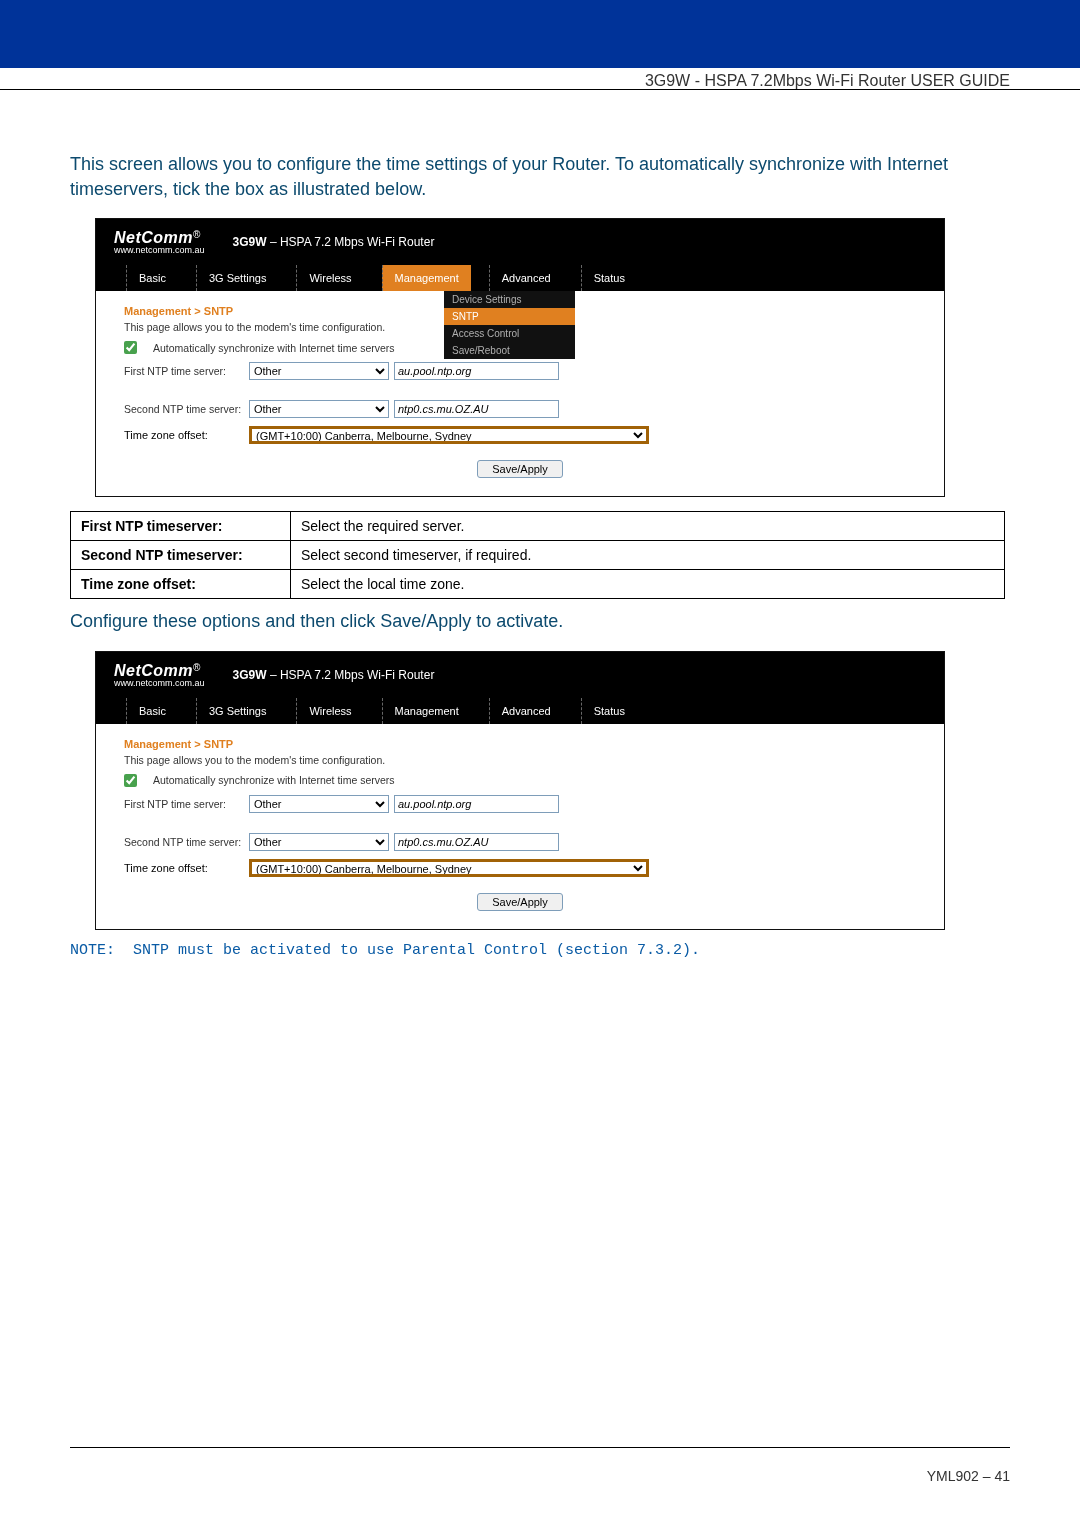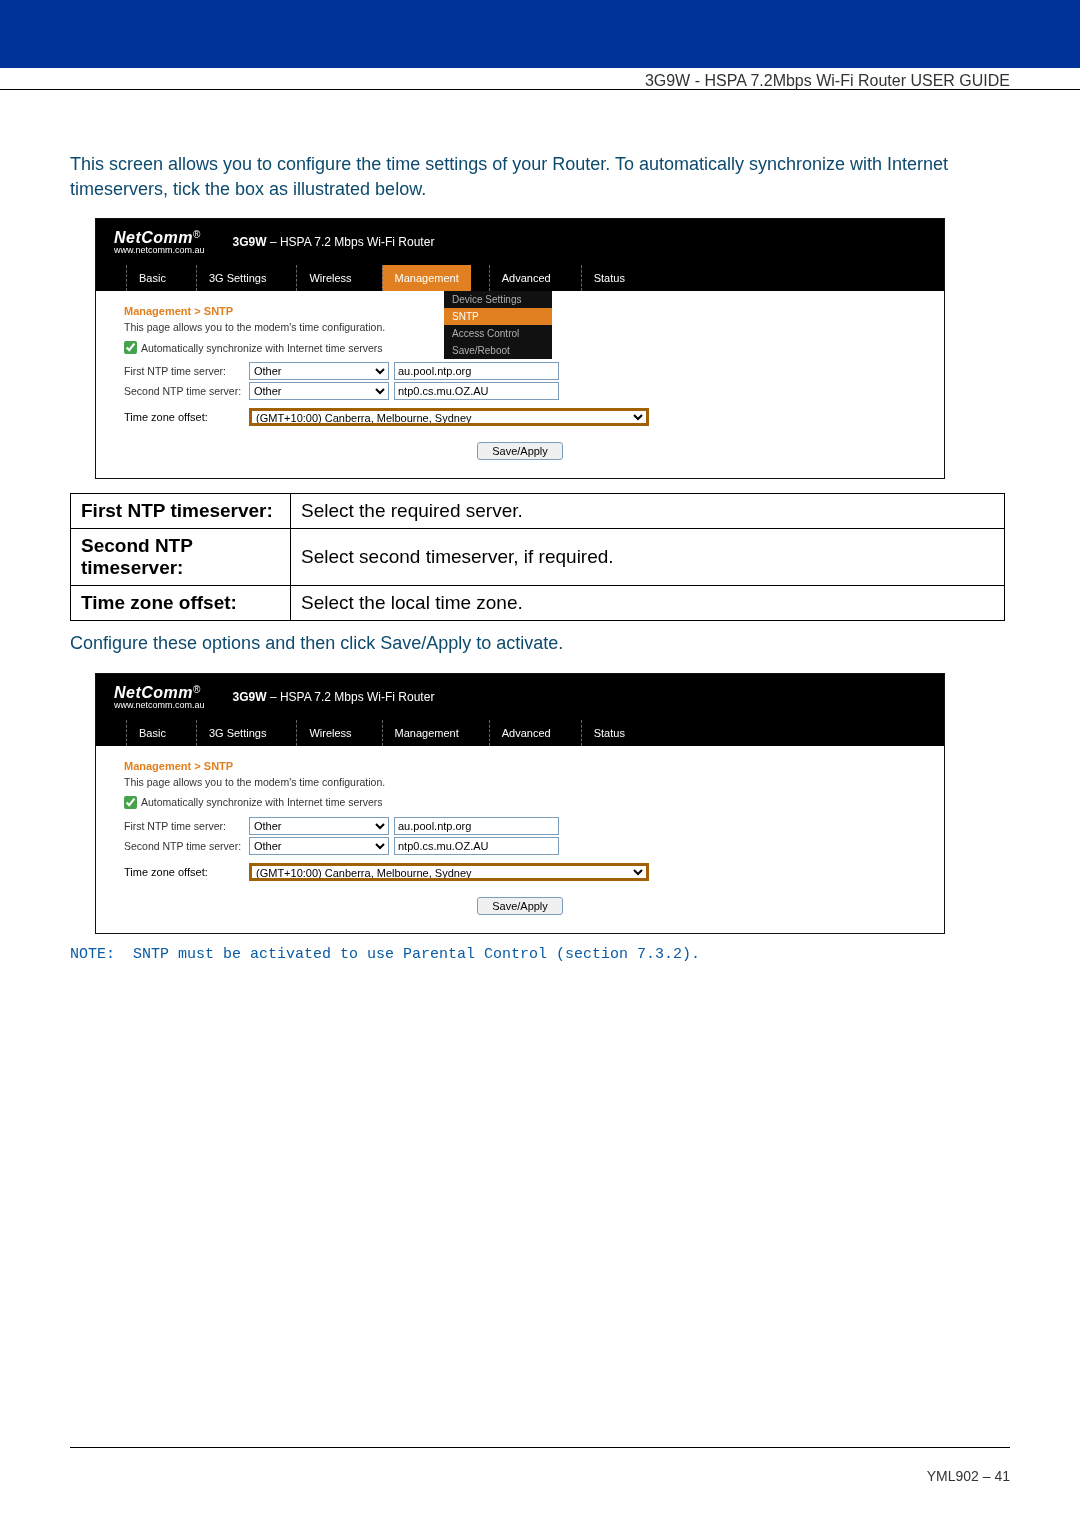--- a/index.html
+++ b/index.html
@@ -20,39 +20,39 @@
     .router-logo-sub { color: #fff; font-size: 9px; margin-top: -2px; display: block; }
     .router-model { color: #fff; font-size: 12px; padding-left: 28px; }
     .router-model b { font-weight: 700; }
     .router-nav { background: #000; display: flex; }
     .router-nav .nav-item { color: #fff; padding: 7px 12px; margin-left: 18px; border-left: 1px dashed #666; font-size: 11px; cursor: pointer; }
     .router-nav .nav-item:first-child { margin-left: 30px; }
     .router-nav .nav-item.active { background: #e08020; }
     .submenu { background: #111; color: #b0b0b0; font-size: 10px; text-align: left; }
     .submenu div { padding: 3px 8px; cursor: pointer; }
     .submenu .active { background: #e08020; color: #fff; }
-    .submenu-wrap { position: absolute; left: 348px; top: 0; width: 108px; background: #111; }
+    .submenu-wrap { position: absolute; left: 348px; top: 0; width: 131px; background: #111; }
     .submenu-container { position: relative; }
     .router-body { padding: 14px 28px 18px 28px; }
     .breadcrumb { color: #e08020; font-weight: 700; font-size: 11px; }
     .bc-sep { color: #e08020; }
     .router-desc { font-size: 10.5px; color: #333; margin: 4px 0 8px 0; }
-    .check-row { display: flex; align-items: center; gap: 4px; font-size: 10.5px; color: #333; margin-bottom: 8px; }
+    .check-row { display: flex; align-items: center; gap: 16px; font-size: 10.5px; color: #333; margin-bottom: 8px; }
     .check-row input[type=checkbox] { width: 13px; height: 13px; accent-color: #48a14d; }
-    .form-grid { display: grid; grid-template-columns: 125px 145px 180px; gap: 2px 0; align-items: center; font-size: 10.5px; color: #333; }
+    .form-grid { display: grid; grid-template-columns: 125px 145px 180px; gap: 20px 0; align-items: center; font-size: 10.5px; color: #333; }
     .tight-select { font-size: 11px; height: 18px; border: 1px solid #7e9db9; width: 140px; background: #fff; }
-    .tight-input { font-size: 11px; height: 18px; border: 1px solid #7e9db9; width: 165px; padding: 0 3px; background: #fff; }
+    .tight-input { font-size: 11px; height: 18px; border: 1px solid #7e9db9; width: 165px; padding: 0 3px; background: #fff; font-style: italic; }
     .tz-row { display: grid; grid-template-columns: 125px 400px; gap: 0; align-items: center; margin-top: 8px; }
     .tz-select { font-size: 11px; height: 18px; border: 3px solid #a16207; width: 400px; background: #fff; }
     .save-row { text-align: center; margin-top: 16px; }
     .save-btn { font-size: 11px; padding: 2px 14px; border: 1px solid #7e9db9; background: #f0f0f0; border-radius: 3px; cursor: pointer; }
 
     
     .opt-table { border-collapse: collapse; width: 935px; margin: 14px 0 0 0; }
-    .opt-table td { border: 1px solid #000; font-size: 19px; padding: 6px 10px; }
+    .opt-table td { border: 1px solid #000; font-size: 14px; padding: 6px 10px; }
     .opt-table td.label { font-weight: 700; width: 220px; }
 
     .note-line { font-size: 15px; margin-top: 12px; color: #333; font-family: Liberation Mono, monospace; }
     .note-line .note-lbl { color: #0a5ba5; display: inline-block; width: 54px; }
     .note-line .note-txt { color: #0a5ba5; }
 
     .footer { position: absolute; bottom: 48px; right: 70px; font-size: 14px; color: #333; border-top: 1px solid #000; width: 940px; text-align: right; padding-top: 20px; }
   </style>
 </head>
 <body>

